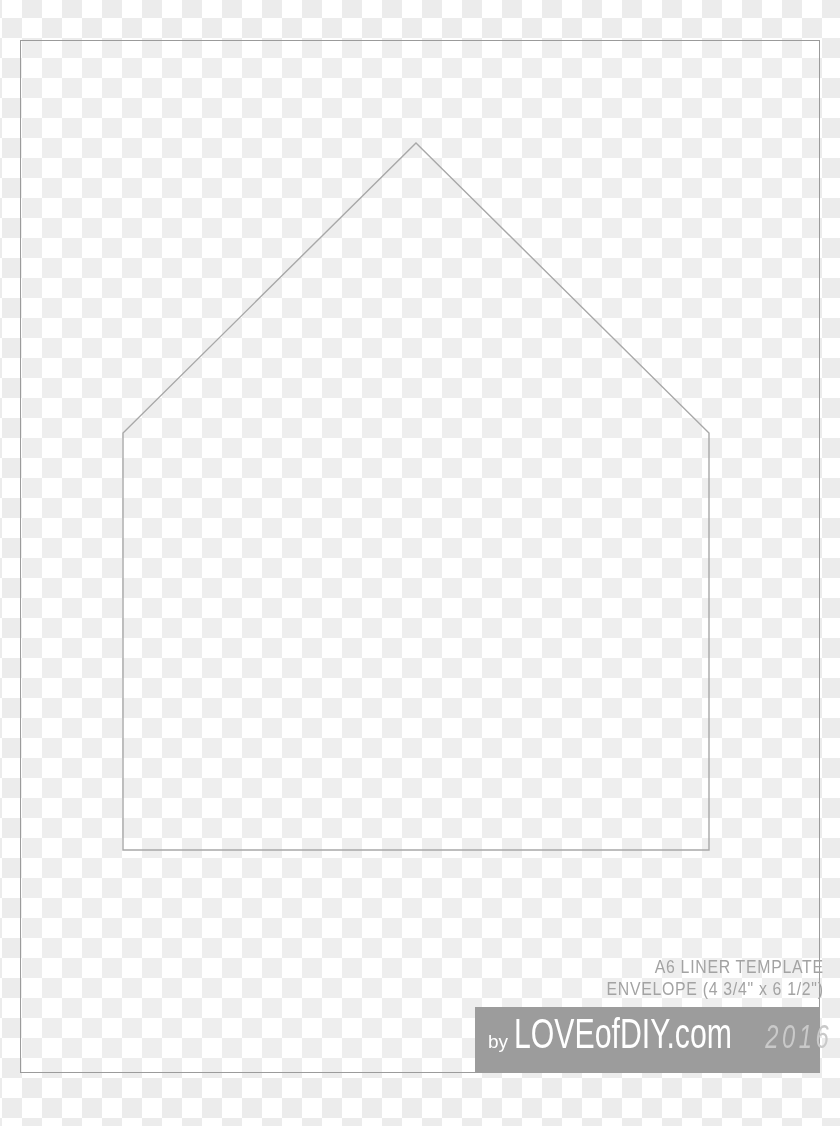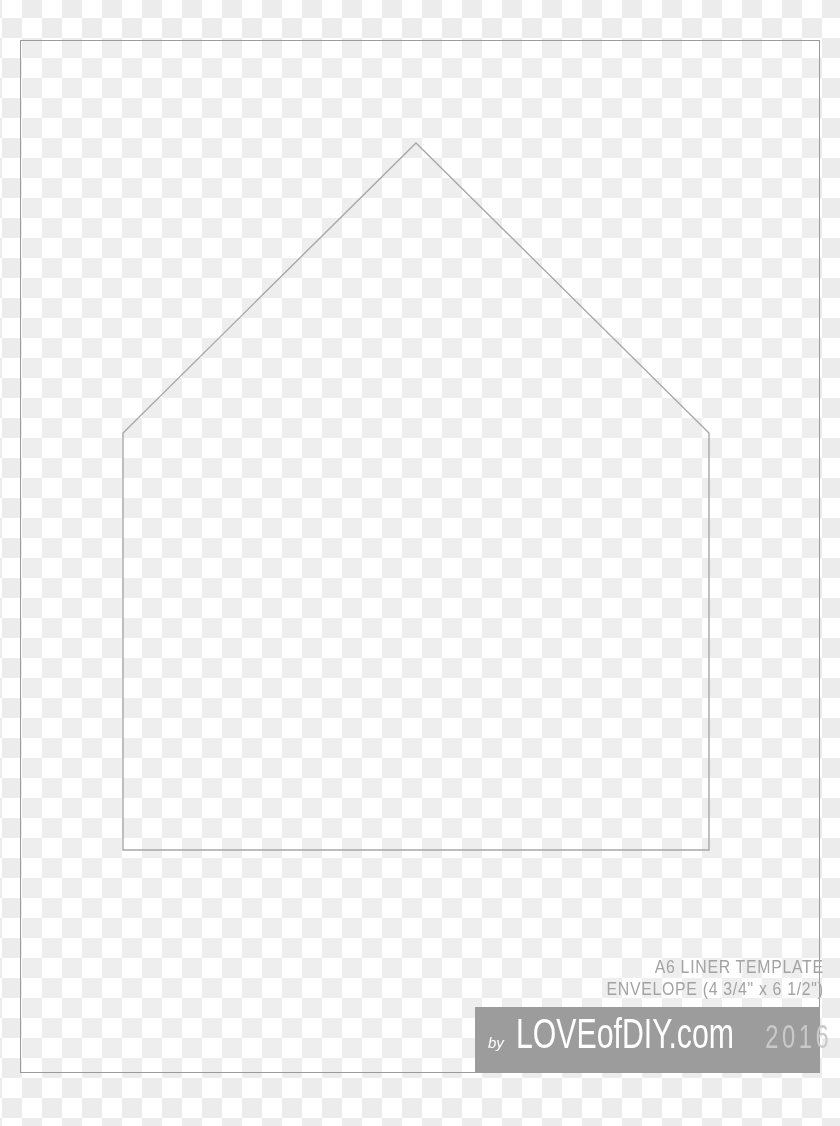--- a/index.html
+++ b/index.html
@@ -73,44 +73,44 @@
     height: 65px;
     box-sizing: border-box;
     background: #9c9c9c;
     display: flex;
     align-items: baseline;
     padding: 6px 15px 0 13px;
     color: #ffffff;
     white-space: nowrap;
   }
   .banner .by {
-    font-style: italic;
-    font-size: 15px;
+    font-size: 19px;
     line-height: 1;
   }
   .brand-outer {
     display: inline-block;
     width: 218px;
-    margin-left: 12px;
+    margin-left: 6px;
     line-height: 1;
   }
   .brand-outer .brand {
     display: inline-block;
     font-size: 42px;
     line-height: 1;
     letter-spacing: 0;
     transform: scaleX(0.72);
     transform-origin: 0 100%;
   }
   .year-outer {
     display: inline-block;
     margin-left: auto;
     width: 66px;
     text-align: right;
     line-height: 1;
+    font-style: italic;
   }
   .year-outer .year {
     display: inline-block;
     font-size: 33px;
     line-height: 1;
     font-weight: 300;
     letter-spacing: 5px;
     margin-right: -5px; 
     color: #c9c9c9;
     transform: scaleX(0.72);

